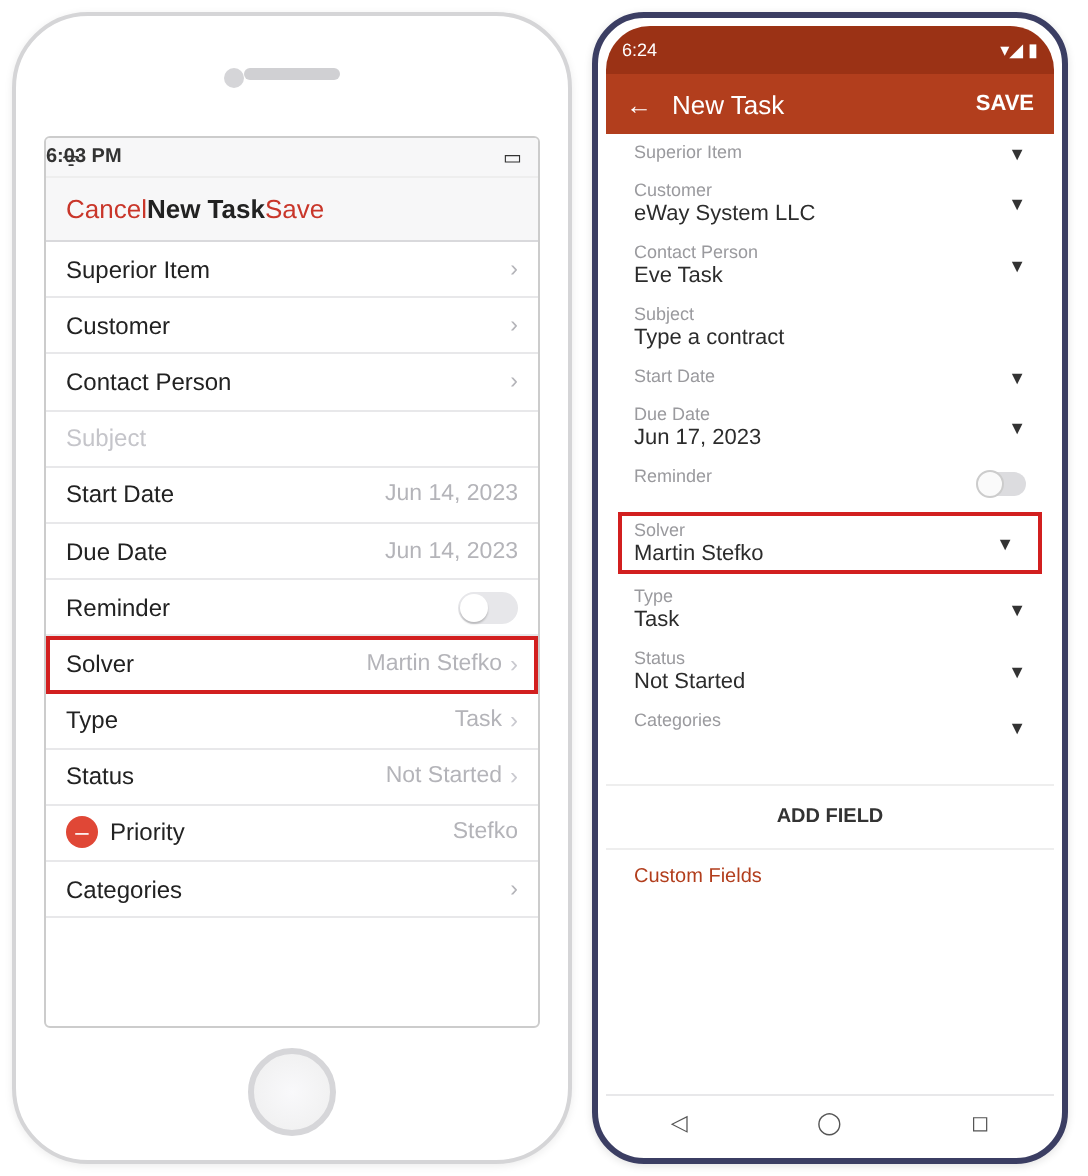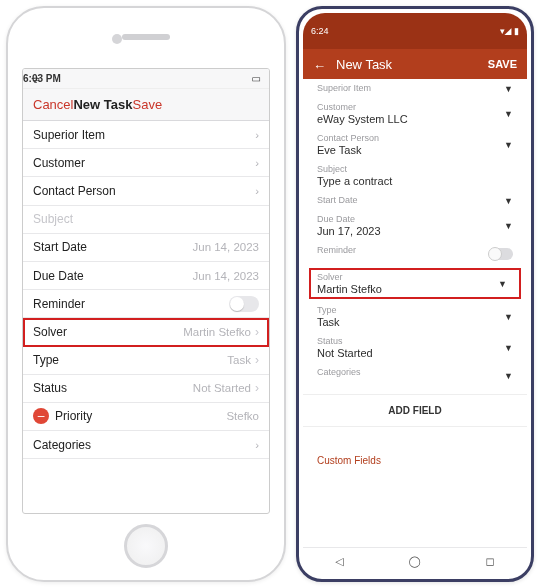--- a/index.html
+++ b/index.html
@@ -24,34 +24,34 @@
   .ios-row .placeholder { color:#c5c5ca;}
   .chevron { color:#c9c9cf; font-size:12px;}
   .toggle-off { width:30px; height:16px; border-radius:9px; background:#e7e7ea; position:relative;}
   .toggle-off::after{content:""; position:absolute; width:14px; height:14px; background:#fff; border-radius:50%; top:1px; left:1px; box-shadow:0 1px 1px rgba(0,0,0,0.2);}
   .ios-row.solver { outline:2px solid #d21f1f; outline-offset:-2px; border-bottom-color: transparent;}
   .minus { width:16px; height:16px; border-radius:50%; background:#e04736; color:#fff; display:inline-flex; align-items:center; justify-content:center; font-size:12px; margin-right:6px; line-height:1;}
 
   
   .android { position:absolute; left:296px; top:6px; width:238px; height:576px; border:3px solid #3b3e63; border-radius:26px; background:#fff; box-shadow:0 1px 4px rgba(0,0,0,0.12); overflow:hidden;}
   .android-inner { position:absolute; inset:4px; border-radius:22px; overflow:hidden; display:flex; flex-direction:column; background:#fff;}
-  .and-status { height:36px; background:#9b3215; color:#fff; font-size:9px; display:flex; align-items:center; justify-content:space-between; padding:0 8px;}
+  .and-status { height:24px; background:#9b3215; color:#fff; font-size:9px; display:flex; align-items:center; justify-content:space-between; padding:0 8px;}
   .and-header { height:30px; background:#b23e1d; color:#fff; display:flex; align-items:center; padding:0 10px; font-size:13px; gap:10px;}
   .and-header .title { font-weight:500; flex:1;}
   .and-header .save { font-weight:600; font-size:11px;}
   .and-body { flex:1; overflow-y:auto; font-size:10px; color:#222; }
   .and-field { padding:4px 14px 4px 14px; border-bottom:0; position:relative;}
   .and-field .flabel { color:#9a9a9e; font-size:9px; margin-bottom:1px;}
   .and-field .fval { color:#2c2c2c; font-size:11px;}
   .and-field .caret { position:absolute; right:14px; top:50%; transform:translateY(-50%); font-size:9px; color:#333;}
   .and-toggle { position:absolute; right:14px; top:50%; transform:translateY(-50%); width:24px; height:12px; background:#dcdcdf; border-radius:6px;}
   .and-toggle::after{content:""; position:absolute; width:12px; height:12px; background:#fafafa; border:1px solid #ccc; border-radius:50%; top:-1px; left:-1px;}
   .and-field.solver { outline:2px solid #d21f1f; outline-offset:-2px; margin:2px 6px; padding:4px 8px;}
-  .and-addfield { text-align:center; font-size:10px; font-weight:600; color:#333; padding:10px 0; border-top:1px solid #eee; border-bottom:1px solid #eee; margin-top:6px;}
-  .and-custom { color:#b23e1d; font-size:10px; padding:8px 14px 12px;margin-top:20px;}
+  .and-addfield { text-align:center; font-size:10px; font-weight:600; color:#333; padding:10px 0; border-top:1px solid #eee; border-bottom:1px solid #eee; margin-top:16px;}
+  .and-custom { color:#b23e1d; font-size:10px; padding:8px 14px 12px;}
   .and-nav { height:28px; border-top:1px solid #e8e8ea; display:flex; align-items:center; justify-content:space-around; font-size:11px; color:#555;}
 </style>
 </head>
 <body>
 
 <div class="iphone">
   <div class="iphone-top">
     <div class="camera"></div>
     <div class="speaker"></div>
   </div>

